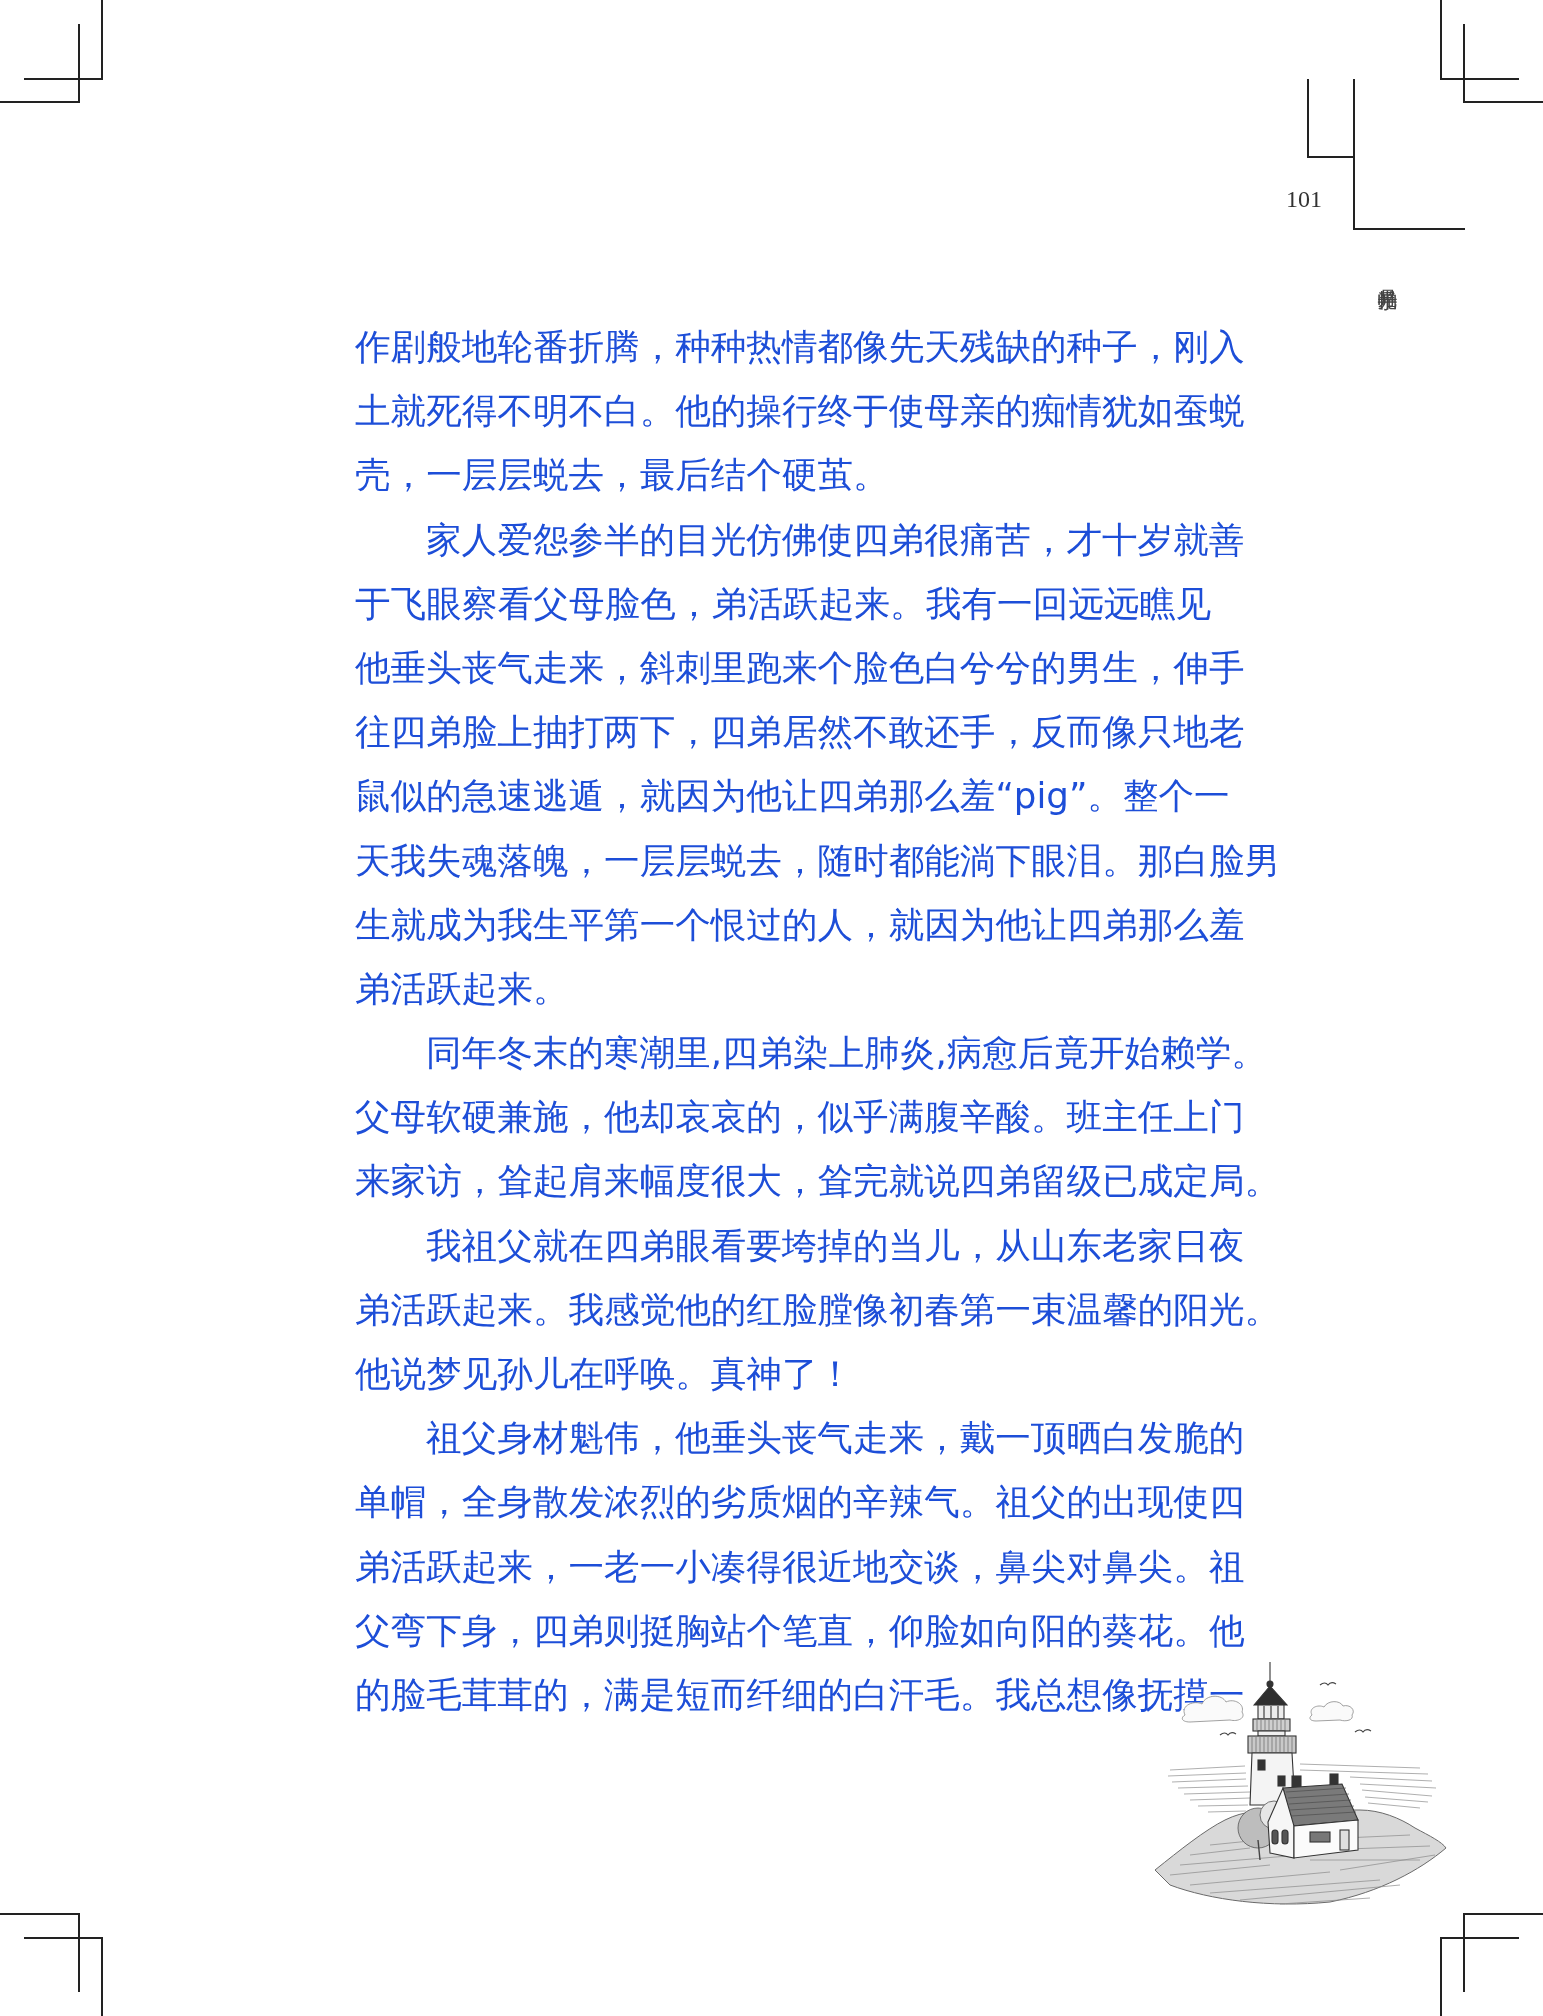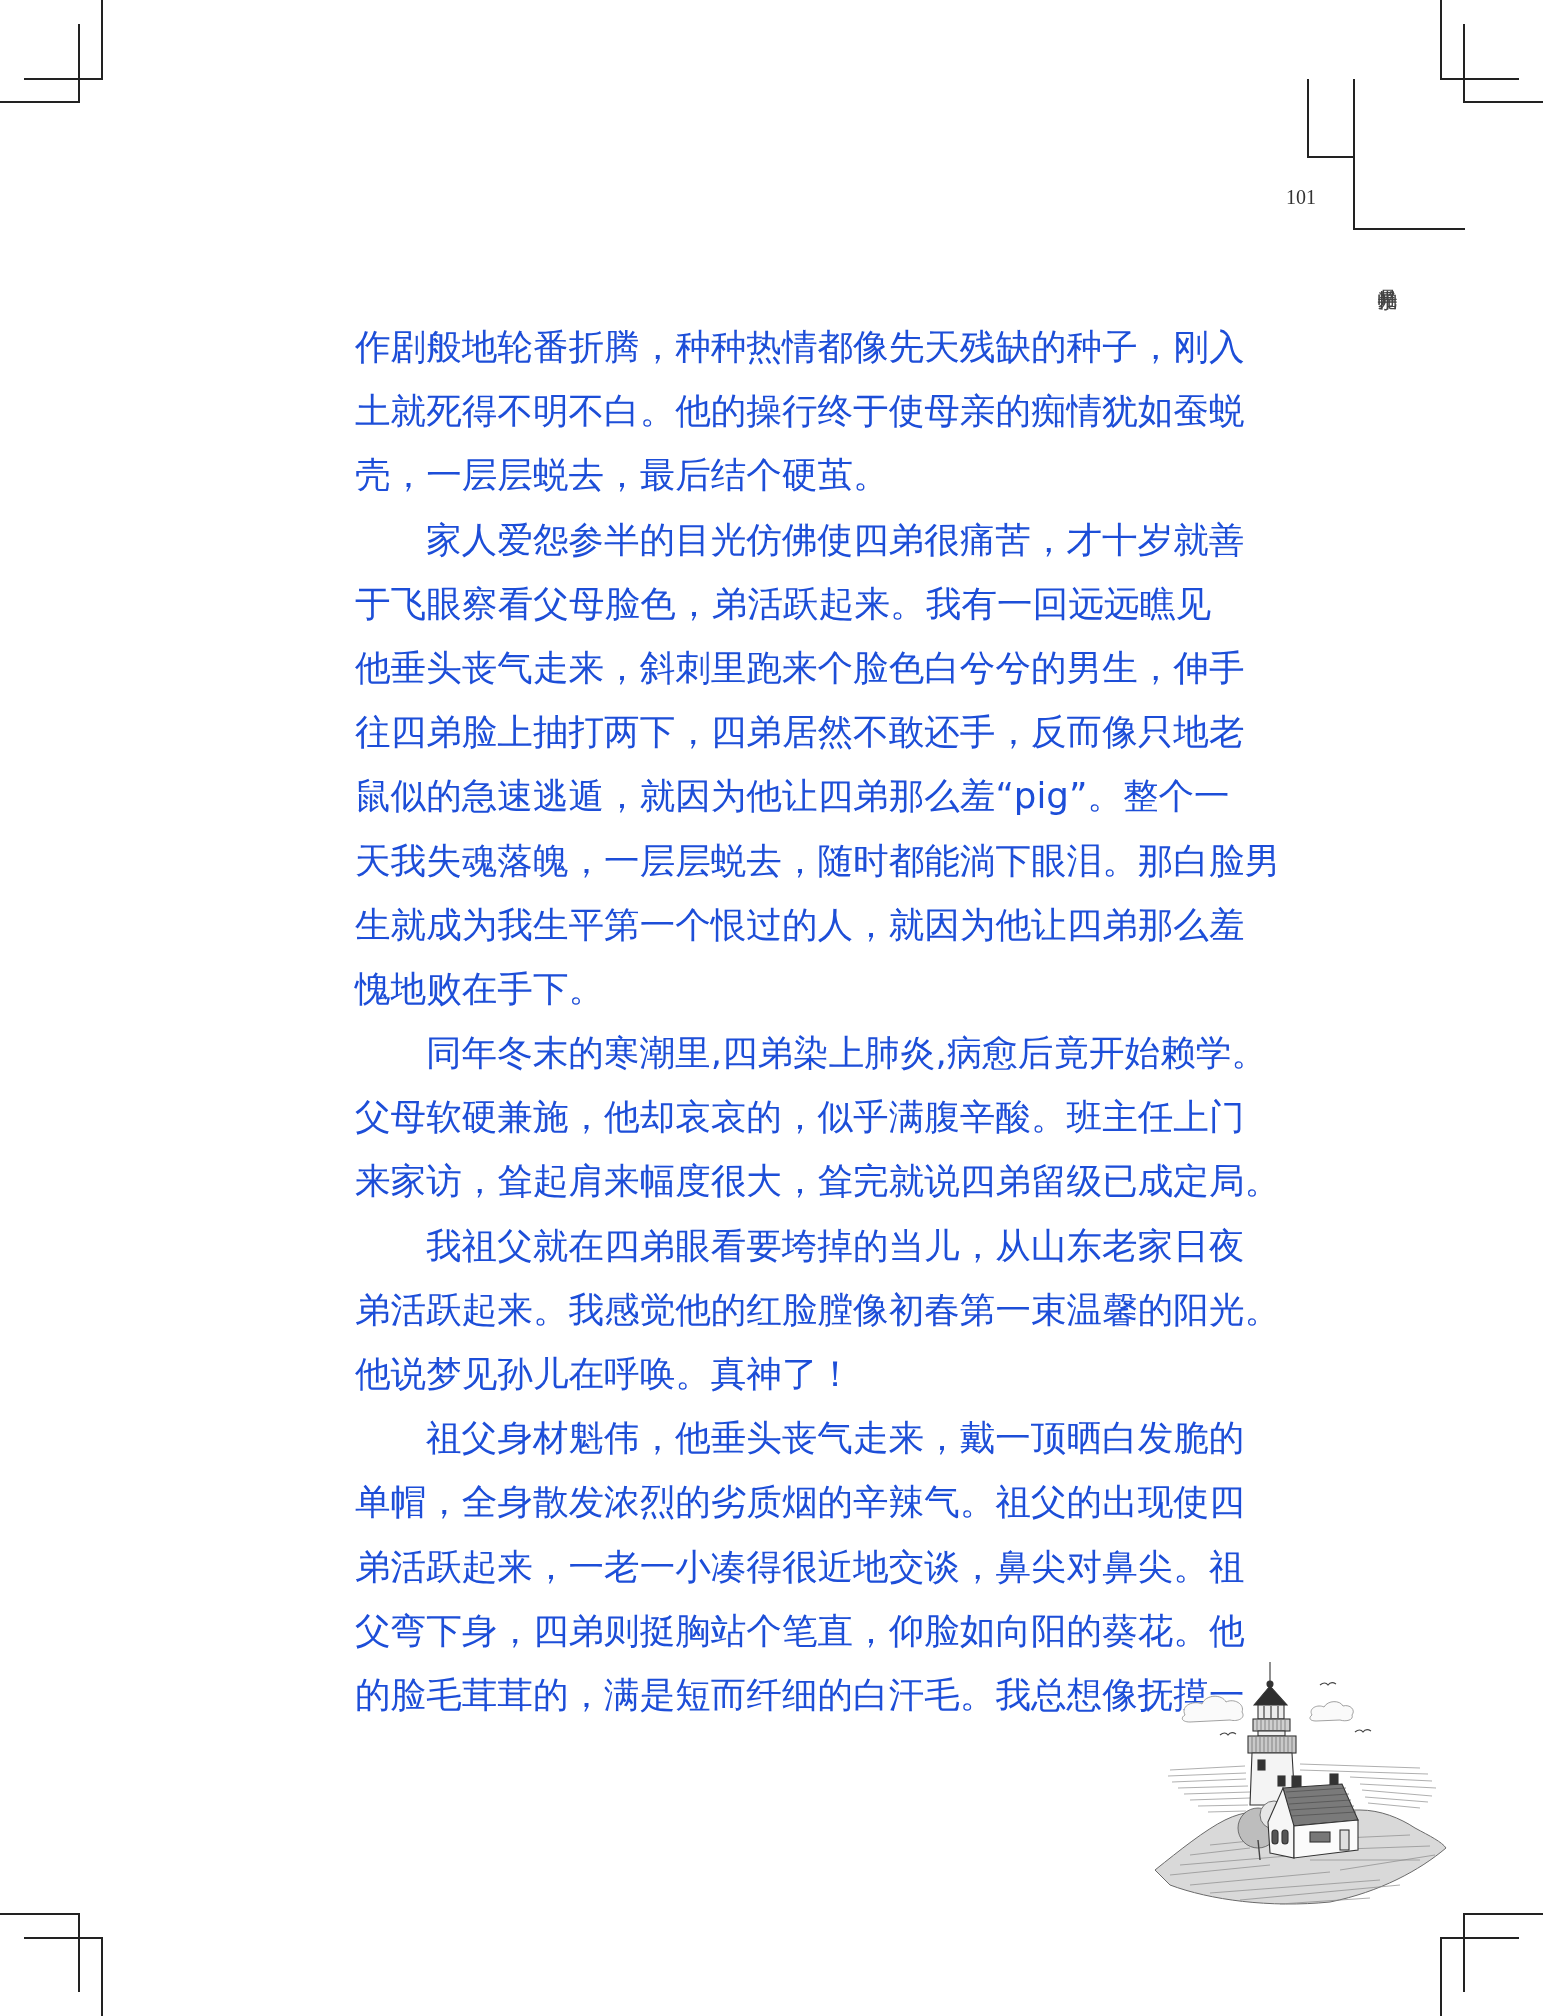--- a/index.html
+++ b/index.html
@@ -1,21 +1,21 @@
 <!DOCTYPE html>
 <html><head>
 <meta charset="utf-8">
 <style>
   html, body { margin: 0; padding: 0; background: #ffffff; }
   body { width: 1543px; height: 2016px; position: relative; overflow: hidden; }
   .crop { position: absolute; background: #222; }
   .page-number {
     position: absolute; left: 1286px; top: 186px;
     font-family: "Liberation Serif", "DejaVu Serif", serif;
-    font-size: 20px; color: #333; letter-spacing: 0px;
+    font-size: 24px; color: #333; letter-spacing: 0px;
   }
   .side-title {
     position: absolute; left: 1373px; top: 274px; width: 26px;
     font-family: "DejaVu Sans", "Liberation Sans", sans-serif;
     font-size: 20px; line-height: 23.5px; color: #444; text-align: center;
     writing-mode: vertical-rl;
   }
   .body-text {
     position: absolute; left: 355px; top: 315px; width: 856px;
     font-family: "DejaVu Sans", "Liberation Sans", sans-serif;
@@ -51,21 +51,21 @@
     <span class="line">作剧般地轮番折腾，种种热情都像先天残缺的种子，刚入</span>
     <span class="line">土就死得不明不白。他的操行终于使母亲的痴情犹如蚕蜕</span>
     <span class="line last">壳，一层层蜕去，最后结个硬茧。</span>
     <span class="line indent">家人爱怨参半的目光仿佛使四弟很痛苦，才十岁就善</span>
     <span class="line">于飞眼察看父母脸色，弟活跃起来。我有一回远远瞧见</span>
     <span class="line">他垂头丧气走来，斜刺里跑来个脸色白兮兮的男生，伸手</span>
     <span class="line">往四弟脸上抽打两下，四弟居然不敢还手，反而像只地老</span>
     <span class="line">鼠似的急速逃遁，就因为他让四弟那么羞“pig”。整个一</span>
     <span class="line">天我失魂落魄，一层层蜕去，随时都能淌下眼泪。那白脸男</span>
     <span class="line">生就成为我生平第一个恨过的人，就因为他让四弟那么羞</span>
-    <span class="line last">愧地败在手下。</span>
+    <span class="line last">弟活跃起来。</span>
     <span class="line indent">同年冬末的寒潮里,四弟染上肺炎,病愈后竟开始赖学。</span>
     <span class="line">父母软硬兼施，他却哀哀的，似乎满腹辛酸。班主任上门</span>
     <span class="line last">来家访，耸起肩来幅度很大，耸完就说四弟留级已成定局。</span>
     <span class="line indent">我祖父就在四弟眼看要垮掉的当儿，从山东老家日夜</span>
     <span class="line">弟活跃起来。我感觉他的红脸膛像初春第一束温馨的阳光。</span>
     <span class="line last">他说梦见孙儿在呼唤。真神了！</span>
     <span class="line indent">祖父身材魁伟，他垂头丧气走来，戴一顶晒白发脆的</span>
     <span class="line">单帽，全身散发浓烈的劣质烟的辛辣气。祖父的出现使四</span>
     <span class="line">弟活跃起来，一老一小凑得很近地交谈，鼻尖对鼻尖。祖</span>
     <span class="line">父弯下身，四弟则挺胸站个笔直，仰脸如向阳的葵花。他</span>

